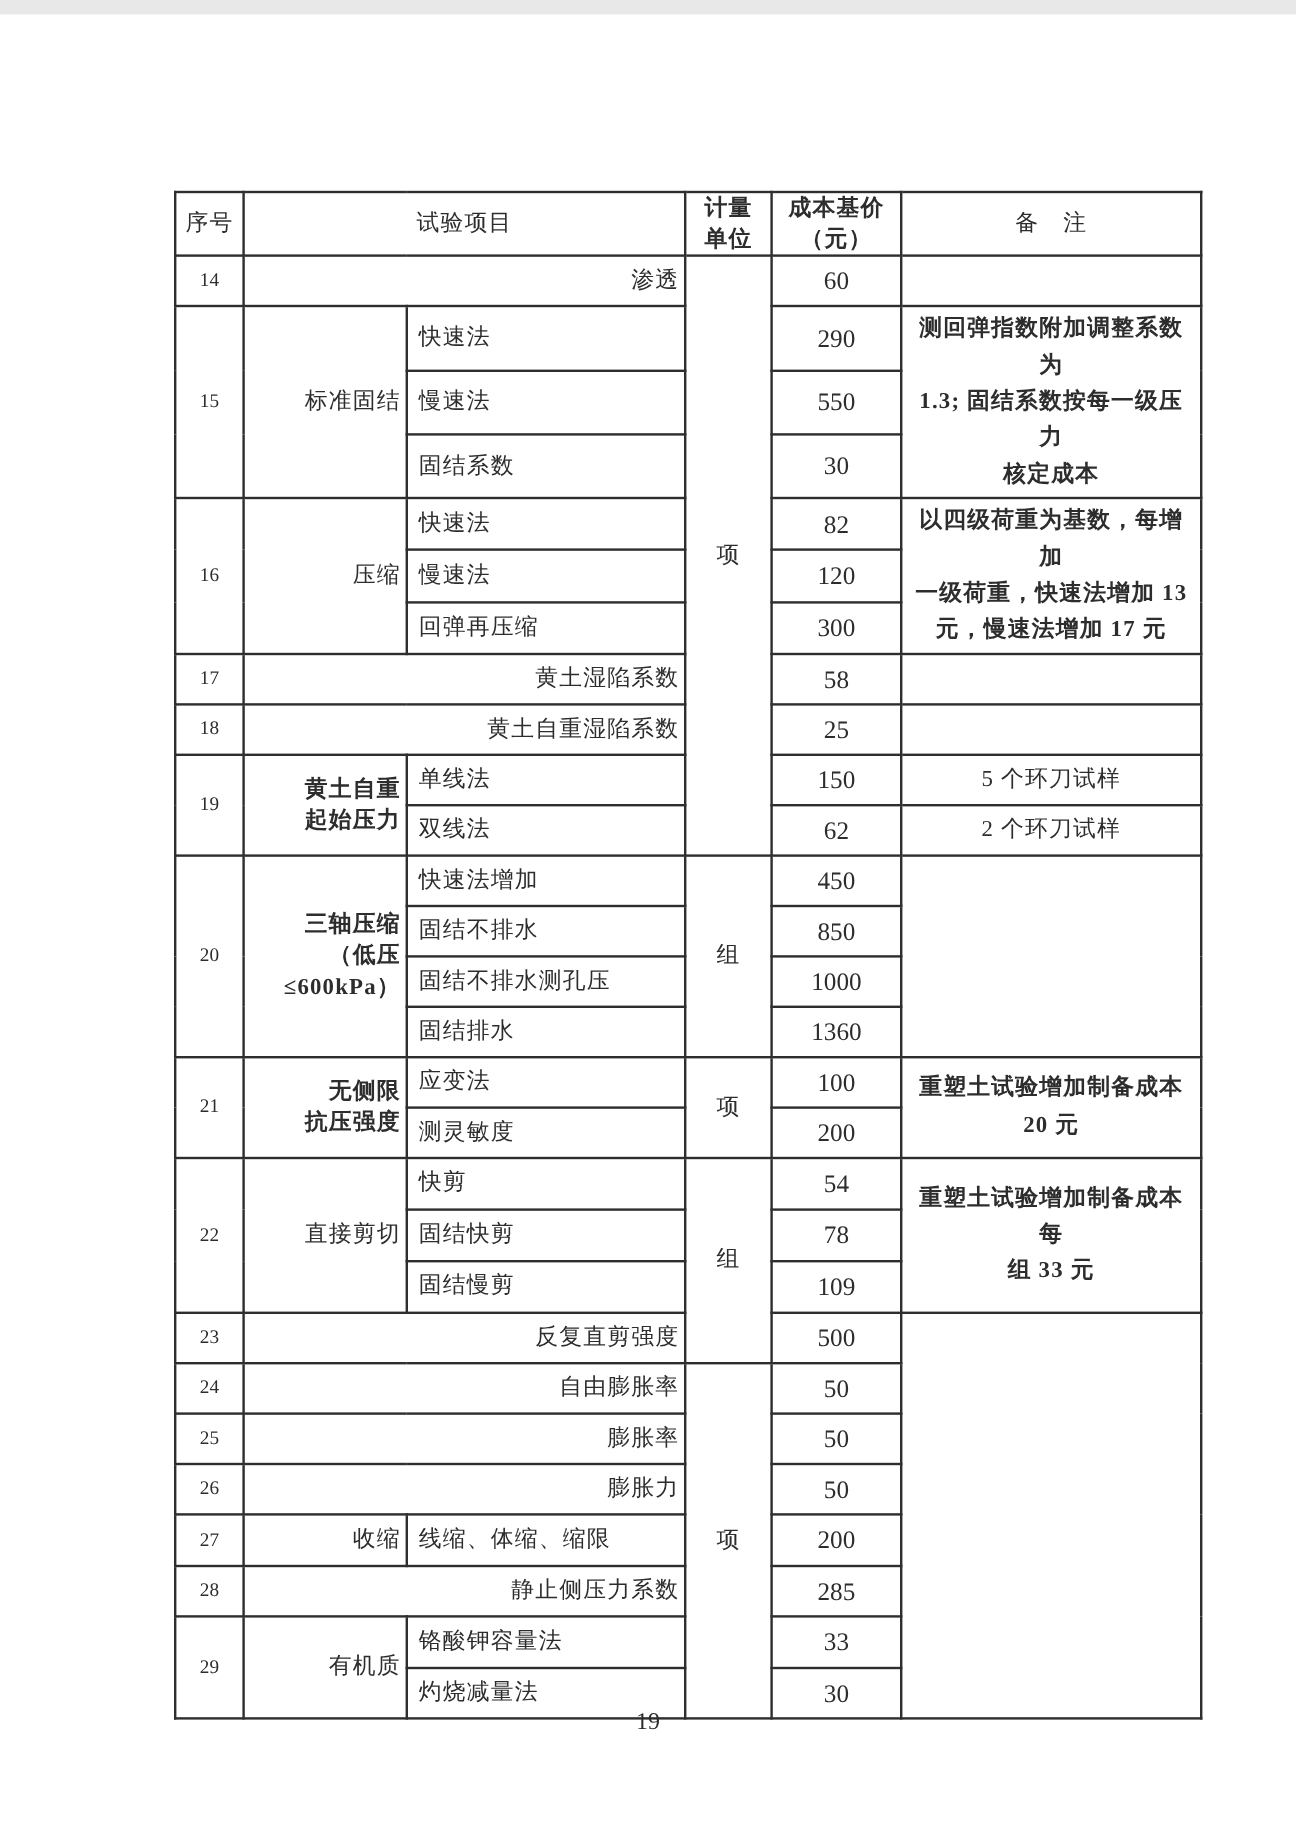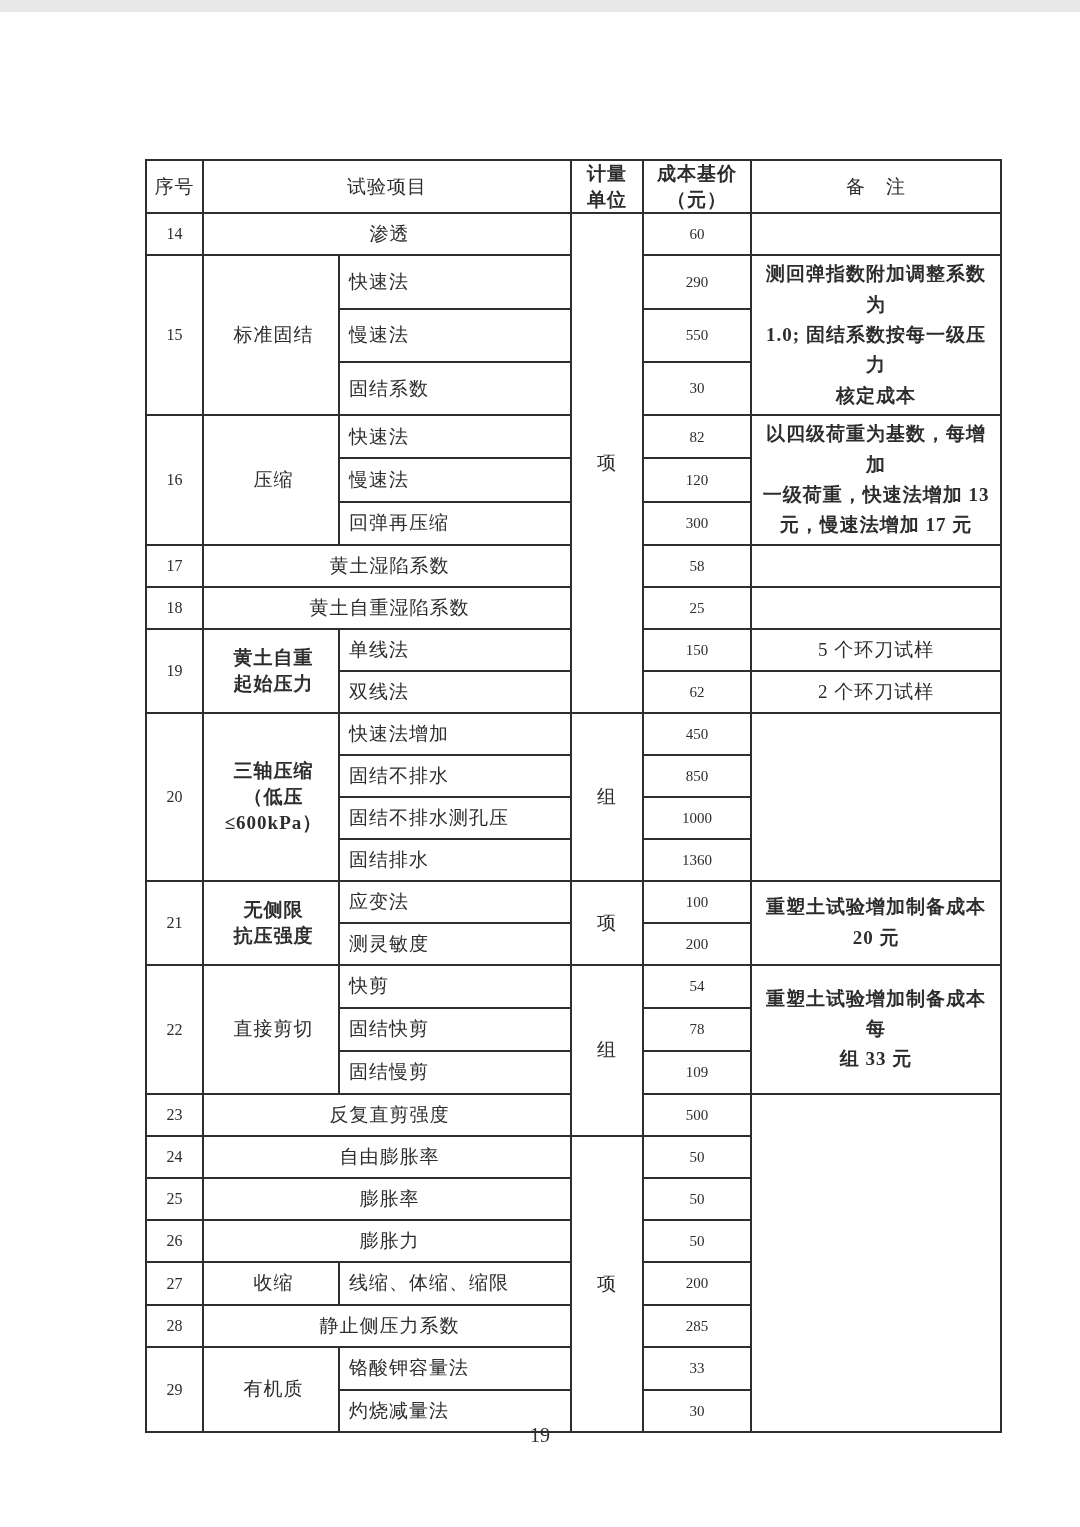--- a/index.html
+++ b/index.html
@@ -26,24 +26,24 @@
     overflow:hidden;
     font-size:19px;
     line-height:1.35;
     letter-spacing:1px;
   }
   .cost-table thead tr { height:46px; }
   .cost-table tbody tr { height:42px; }
   .cost-table tbody tr.h43 { height:43px; }
   th.hdr { text-align:center; }
   td.no   { text-align:center; font-size:16px; letter-spacing:0; }
-  td.name { text-align:center; padding:2px 4px 2px 9px; }
+  td.name { text-align:right; padding:2px 4px 2px 9px; }
   td.sub  { text-align:left; padding:2px 4px 2px 9px; }
   td.unit { text-align:center; }
-  td.cost { text-align:center; font-size:15px; letter-spacing:0; }
+  td.cost { text-align:center; font-size:21px; letter-spacing:0; }
   td.remark { text-align:center; padding:3px 8px; line-height:1.6; }
   .bl { display:block;font-weight:bold; }
   .page-num {
     position:absolute; left:0; top:1412px; width:100%;
     text-align:center; font-size:20px; letter-spacing:0;
   }
 </style>
 </head>
 <body>
 
@@ -85,21 +85,21 @@
         <td class="remark"></td>
       </tr>
 
       <tr class="h43">
         <td class="no" rowspan="3">15</td>
         <td class="name" rowspan="3">标准固结</td>
         <td class="sub">快速法</td>
         <td class="cost">290</td>
         <td class="remark" rowspan="3">
           <span class="bl">测回弹指数附加调整系数为</span>
-          <span class="bl">1.0; 固结系数按每一级压力</span>
+          <span class="bl">1.3; 固结系数按每一级压力</span>
           <span class="bl">核定成本</span>
         </td>
       </tr>
       <tr class="h43">
         <td class="sub">慢速法</td>
         <td class="cost">550</td>
       </tr>
       <tr class="h43">
         <td class="sub">固结系数</td>
         <td class="cost">30</td>

